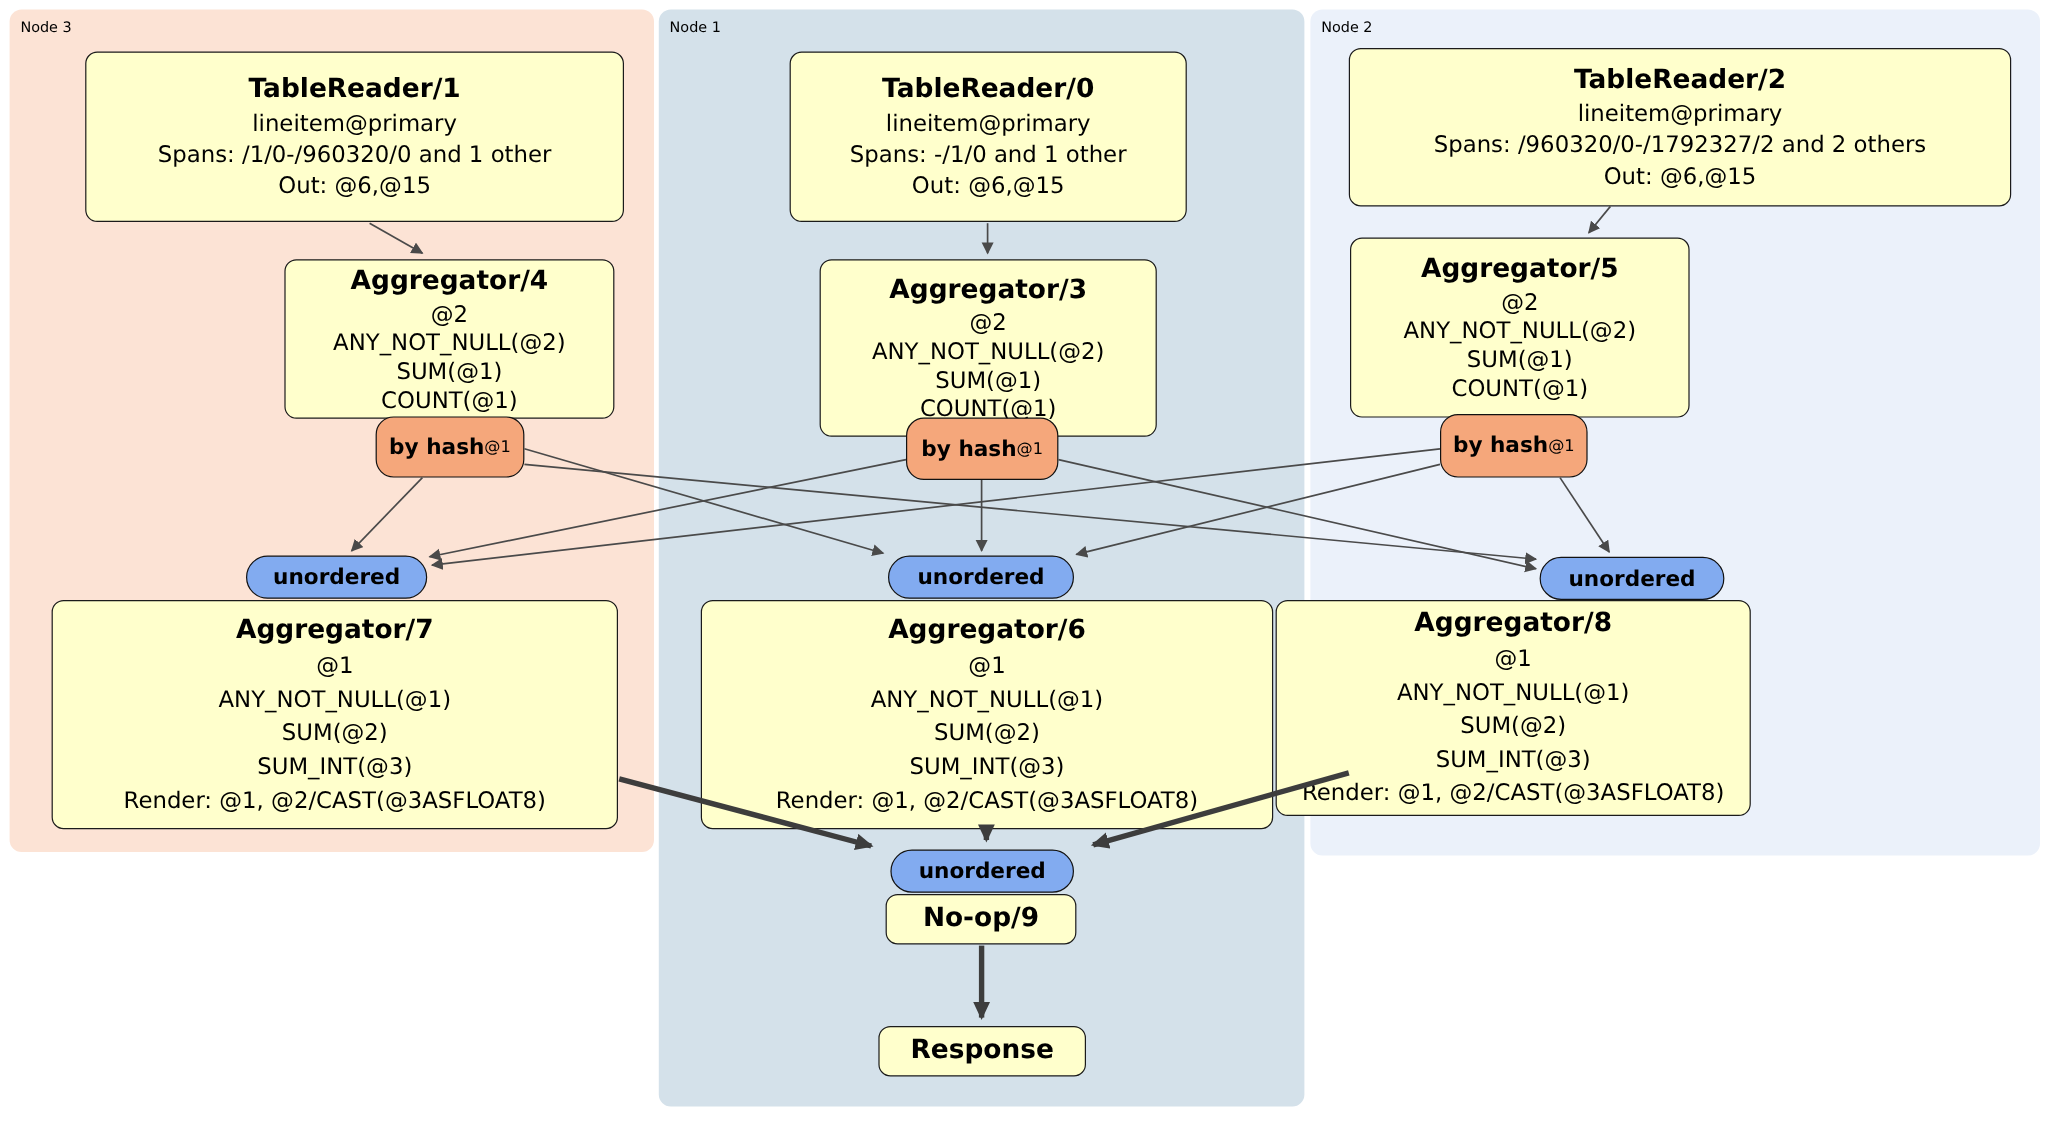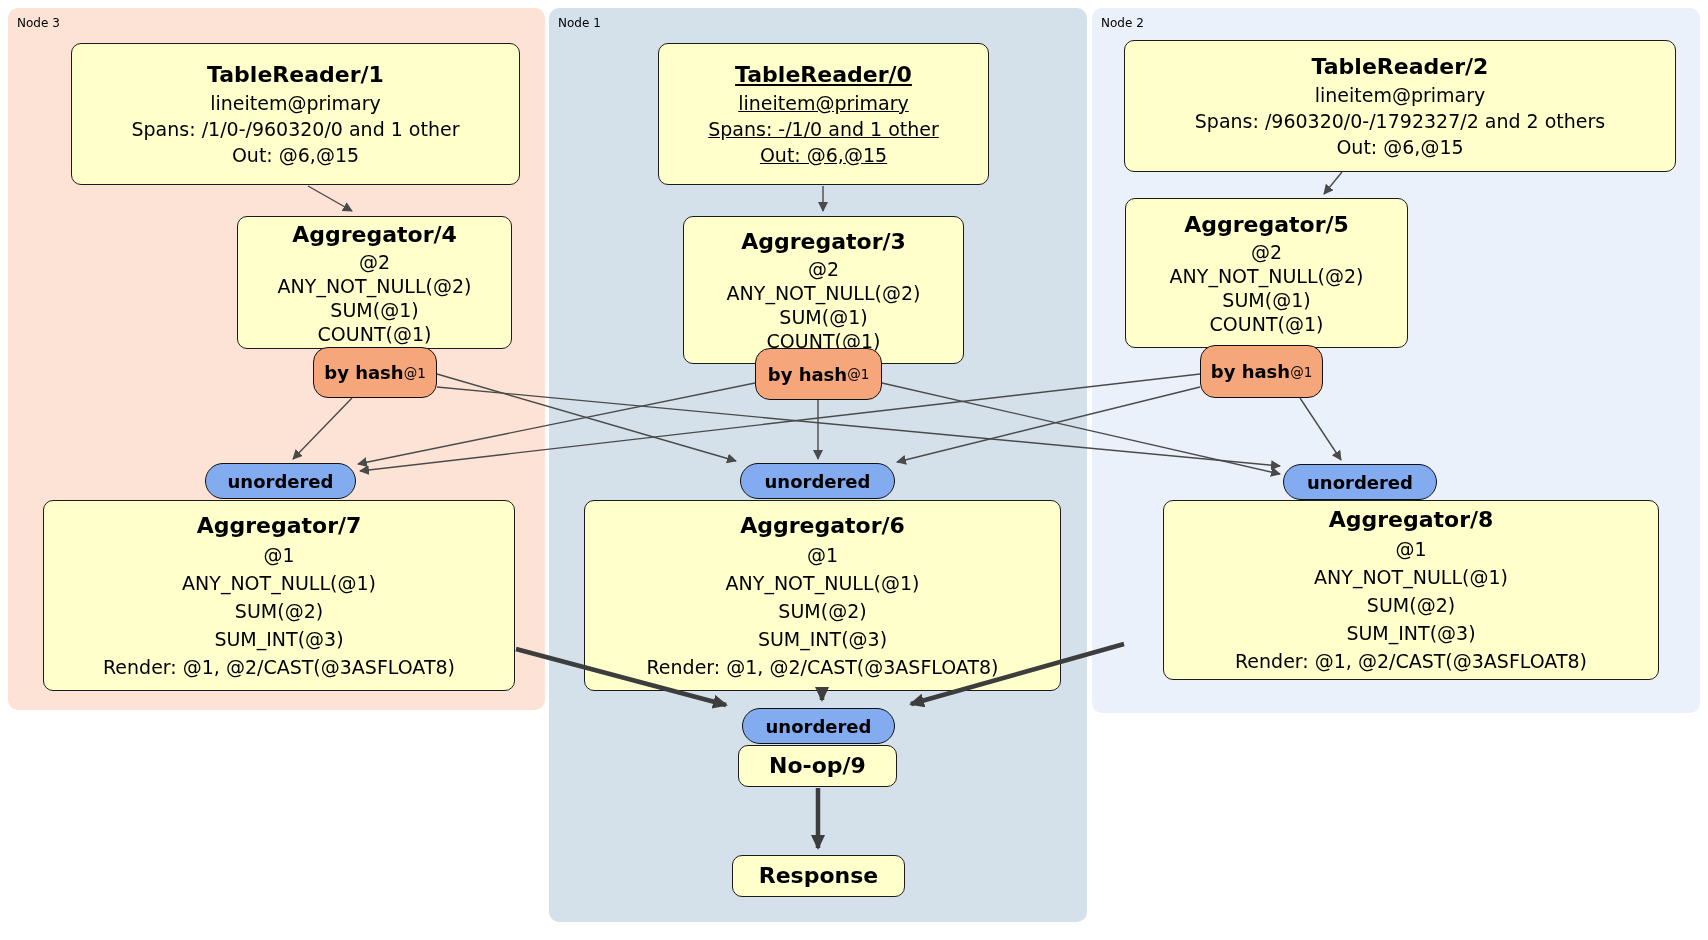--- a/index.html
+++ b/index.html
@@ -47,21 +47,21 @@
   <div class="region" style="left:1092px;top:8px;width:608px;height:705px;background:#EBF1FA;">
     <div class="region-label">Node 2</div>
   </div>
 
   <div class="ybox" style="left:71px;top:43px;width:449px;height:142px;">
     <div class="btitle">TableReader/1</div>
     <div class="bline">lineitem@primary</div>
     <div class="bline">Spans: /1/0-/960320/0 and 1 other</div>
     <div class="bline">Out: @6,@15</div>
   </div>
-  <div class="ybox" style="left:658px;top:43px;width:331px;height:142px;text-decoration:underline;">
+  <div class="ybox" style="left:658px;top:43px;width:331px;height:142px;">
     <div class="btitle">TableReader/0</div>
     <div class="bline">lineitem@primary</div>
     <div class="bline">Spans: -/1/0 and 1 other</div>
     <div class="bline">Out: @6,@15</div>
   </div>
   <div class="ybox" style="left:1124px;top:40px;width:552px;height:132px;justify-content:center;">
     <div class="btitle">TableReader/2</div>
     <div class="bline">lineitem@primary</div>
     <div class="bline">Spans: /960320/0-/1792327/2 and 2 others</div>
     <div class="bline">Out: @6,@15</div>
@@ -121,21 +121,21 @@
     <div class="bline">Render: @1, @2/CAST(@3ASFLOAT8)</div>
   </div>
   <div class="ybox agg-final" style="left:584px;top:500px;width:477px;height:191px;">
     <div class="btitle">Aggregator/6</div>
     <div class="bline">@1</div>
     <div class="bline">ANY_NOT_NULL(@1)</div>
     <div class="bline">SUM(@2)</div>
     <div class="bline">SUM_INT(@3)</div>
     <div class="bline">Render: @1, @2/CAST(@3ASFLOAT8)</div>
   </div>
-  <div class="ybox agg-final" style="left:1163px;top:500px;width:496px;height:180px;">
+  <div class="ybox agg-final" style="left:1063px;top:500px;width:396px;height:180px;">
     <div class="btitle">Aggregator/8</div>
     <div class="bline">@1</div>
     <div class="bline">ANY_NOT_NULL(@1)</div>
     <div class="bline">SUM(@2)</div>
     <div class="bline">SUM_INT(@3)</div>
     <div class="bline">Render: @1, @2/CAST(@3ASFLOAT8)</div>
   </div>
 
   <div class="sync" style="left:742px;top:708px;width:153px;height:36px;">
     <span>unordered</span>

